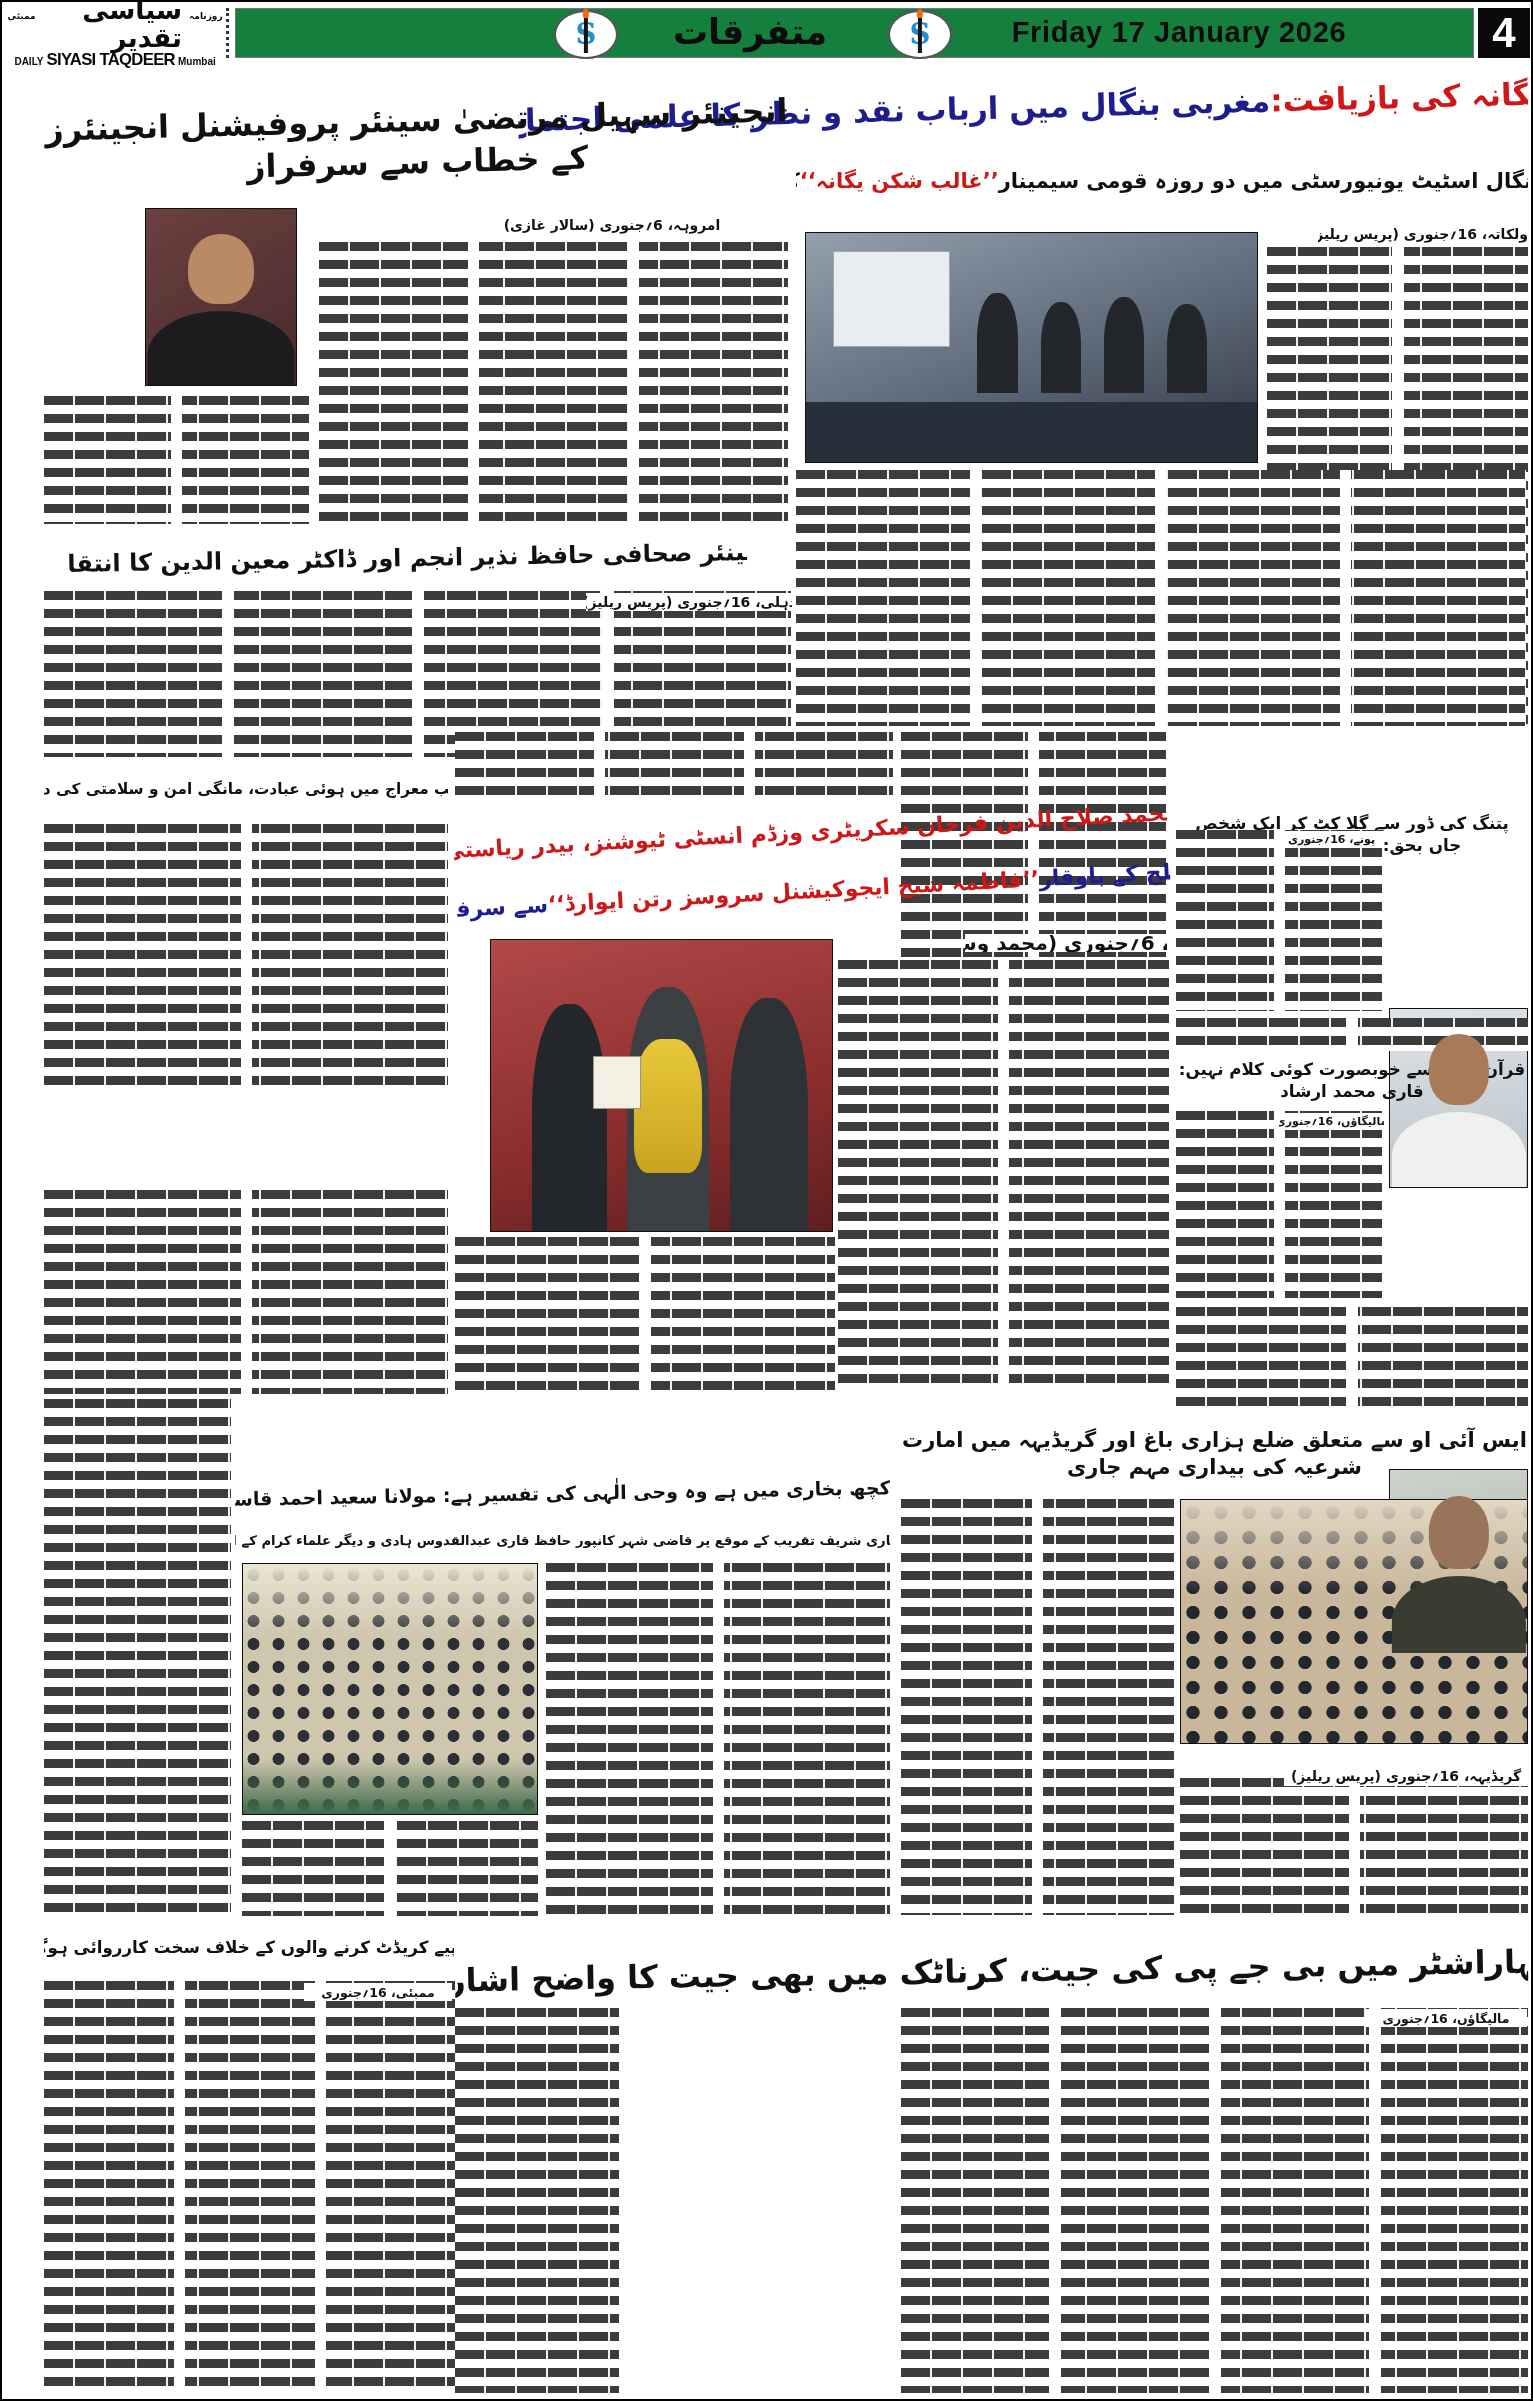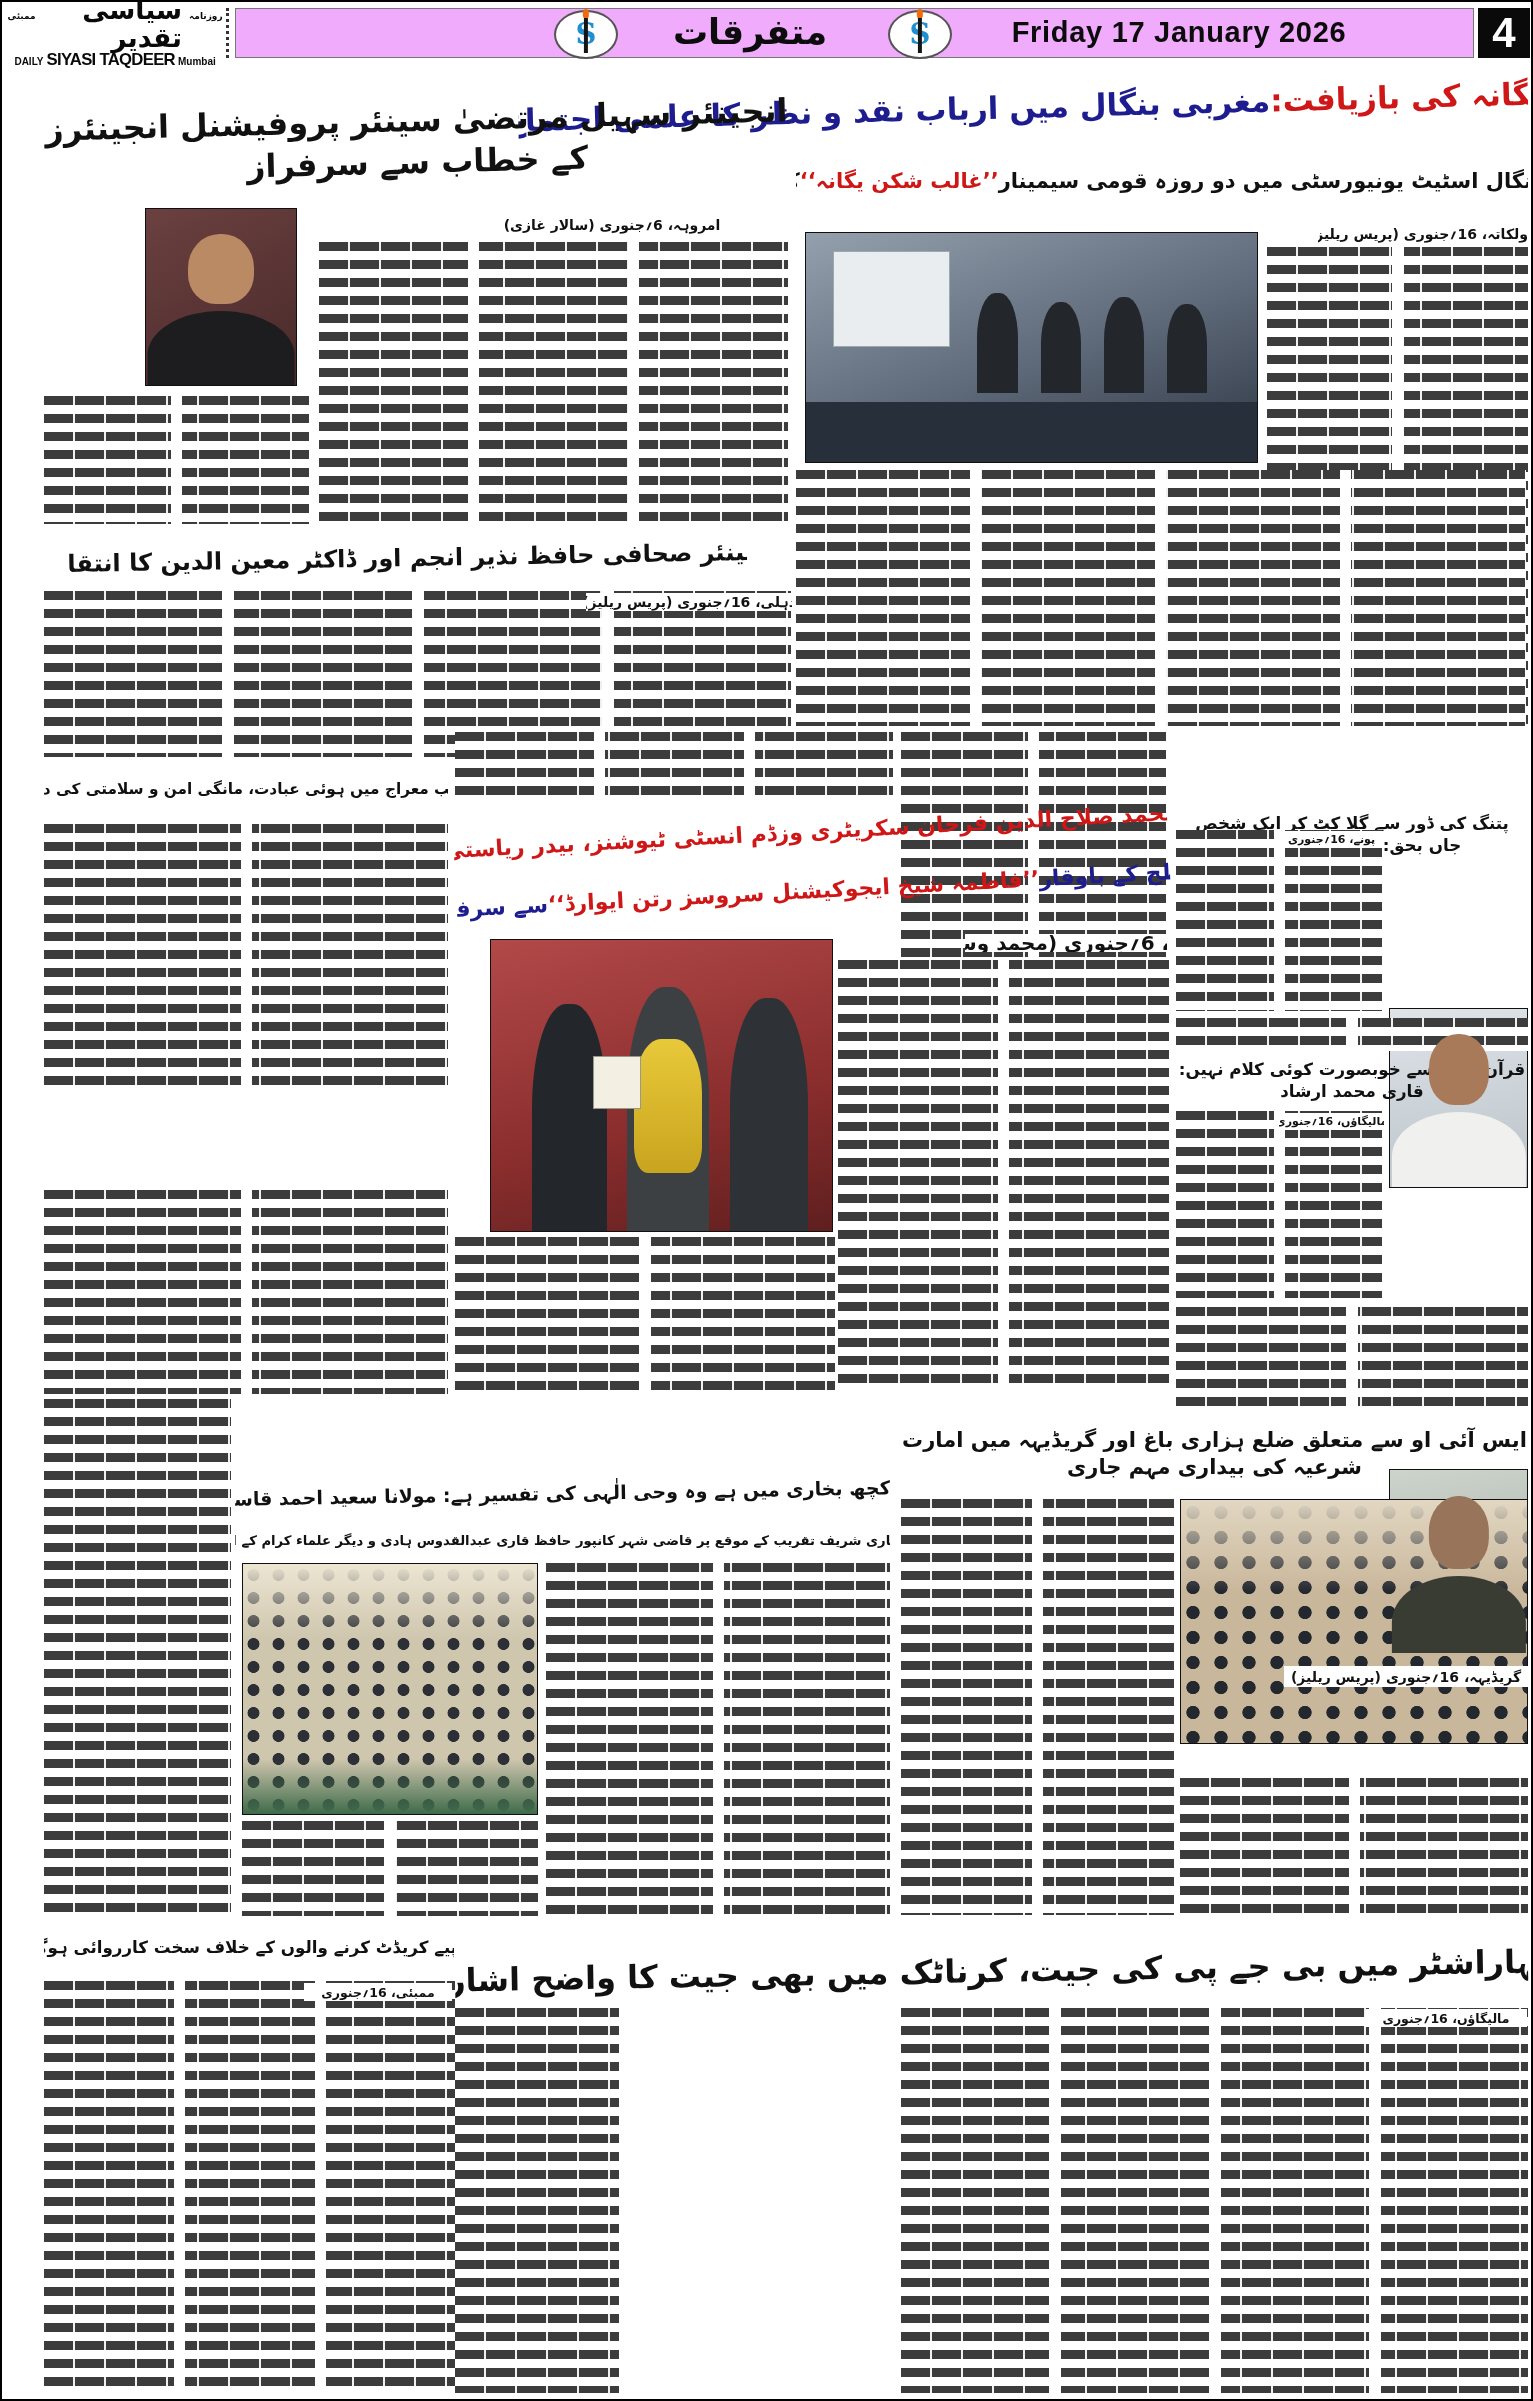--- a/index.html
+++ b/index.html
@@ -20,21 +20,21 @@
       repeating-linear-gradient(90deg,rgba(0,0,0,0) 0 var(--colw),#fff var(--colw) var(--period)),
       repeating-linear-gradient(90deg,rgba(0,0,0,0) 0 29px,rgba(255,255,255,.92) 29px 31px),
       repeating-linear-gradient(180deg,#3c3c3c 0 9px,#fff 9px 18px);}
   .photo{border:1.4px solid #101010;overflow:hidden;}
   .portrait{position:relative;}
   .portrait::before{content:"";position:absolute;left:50%;top:14%;width:44%;height:40%;
       transform:translateX(-50%);border-radius:48% 48% 42% 42%;background:var(--skin,#c09a78);z-index:2;}
   .portrait::after{content:"";position:absolute;left:50%;bottom:-8%;width:98%;height:50%;
       transform:translateX(-50%);border-radius:50% 50% 0 0;background:var(--suit,#222);z-index:1;}
   
-  .topbar-gray{background:#f0abfc;border:1.4px solid #777;}
+  .topbar-gray{background:#15803d;border:1.4px solid #777;}
   .sectitle{font-weight:bold;font-size:35px;color:#0c0c0c;display:flex;align-items:center;justify-content:center;}
   .datetext{font-weight:bold;font-size:29px;color:#0c0c0c;font-family:"Liberation Sans",sans-serif;
             display:flex;align-items:center;justify-content:center;letter-spacing:0.7px;}
   .pagenum{background:#0a0a0a;color:#fff;font-weight:bold;font-size:42px;
            display:flex;align-items:center;justify-content:center;font-family:"Liberation Sans",sans-serif;}
   .slogo{position:absolute;top:1.4px;width:60px;height:45px;border-radius:50%;background:#fff;
          border:2.1px solid #555;display:flex;align-items:center;justify-content:center;}
   .slogo .s{color:#1f8fd0;font-size:29px;font-weight:bold;font-family:"DejaVu Serif",serif;line-height:1;z-index:1;}
   .slogo::before{content:"";position:absolute;left:50%;top:3.5px;bottom:3.5px;width:4.2px;transform:translateX(-50%);
                  background:#151515;z-index:2;}
@@ -145,21 +145,21 @@
   <div class="abs fill" style="left:1174px;top:1016px;width:352px;height:33px;--colw:170px;--period:182px;"></div>
 
   <div class="abs hl wrap urdu" style="left:1174px;top:1054px;width:352px;height:49px;font-size:16.7px;">قرآن کریم سے خوبصورت کوئی کلام نہیں: قاری محمد ارشاد</div>
   <div class="abs photo portrait" style="left:1387px;top:1109px;width:139px;height:185px;background:linear-gradient(170deg,#cdd4cc,#9aa79a);--skin:#97745a;--suit:#383c33;"></div>
   <div class="abs fill" style="left:1174px;top:1109px;width:206px;height:187px;--colw:98px;--period:109px;"></div>
   <div class="abs dateline urdu" style="left:1277px;top:1111px;width:105px;height:16.7px;font-size:11px;">مالیگاؤں، 16؍جنوری</div>
   <div class="abs fill" style="left:1174px;top:1305px;width:352px;height:105px;--colw:170px;--period:182px;"></div>
 
   <div class="abs hl wrap urdu" style="left:899px;top:1413px;width:627px;height:78px;font-size:21px;">ایس آئی او سے متعلق ضلع ہزاری باغ اور گریڈیہہ میں امارت شرعیہ کی بیداری مہم جاری</div>
   <div class="abs photo" style="left:1178px;top:1497px;width:348px;height:245px;background:#c9b79b;background-image:linear-gradient(180deg,#e2d7c2 0%,rgba(226,215,194,0) 38%),radial-gradient(circle at 12px 12.5px,#23272e 6.3px,rgba(0,0,0,0) 7px);background-size:100% 100%,28px 25px;background-repeat:no-repeat,repeat;"></div>
-  <div class="abs dateline urdu" style="left:1282px;top:1664px;width:244px;height:21px;font-size:14px;">گریڈیہہ، 16؍جنوری (پریس ریلیز)</div>
+  <div class="abs dateline urdu" style="left:1282px;top:1763px;width:244px;height:21px;font-size:14px;">گریڈیہہ، 16؍جنوری (پریس ریلیز)</div>
   <div class="abs fill" style="left:899px;top:1497px;width:273px;height:416px;--colw:131px;--period:142px;"></div>
   <div class="abs fill" style="left:1178px;top:1776px;width:348px;height:137px;--colw:169px;--period:180px;"></div>
 
   <div class="abs hl urdu" style="left:233px;top:1462px;width:655px;height:59px;font-size:19px;transform:rotate(-1deg);">جو کچھ بخاری میں ہے وہ وحی الٰہی کی تفسیر ہے: مولانا سعید احمد قاسمی</div>
   <div class="abs hl urdu" style="left:233px;top:1525px;width:655px;height:26.5px;font-size:13.2px;">تیرہ ختم بخاری شریف تقریب کے موقع پر قاضی شہر کانپور حافظ قاری عبدالقدوس ہادی و دیگر علماء کرام کے اہم خطابات</div>
   <div class="abs photo" style="left:240px;top:1561px;width:296px;height:252px;background:#cfc6ae;background-image:linear-gradient(180deg,#ece5d2 0%,rgba(236,229,210,0) 30%),linear-gradient(0deg,#3f6b4a 0%,rgba(63,107,74,0) 22%),radial-gradient(circle at 10.5px 11px,#2c2f35 5.6px,rgba(0,0,0,0) 6.3px);background-size:100% 100%,100% 100%,25px 23px;background-repeat:no-repeat,no-repeat,repeat;"></div>
   <div class="abs fill" style="left:544px;top:1561px;width:344px;height:353px;--colw:167px;--period:178px;"></div>
   <div class="abs fill" style="left:240px;top:1819px;width:296px;height:95px;--colw:142px;--period:154px;"></div>
 
   <div class="abs hl urdu" style="left:42px;top:1922px;width:410px;height:47px;font-size:16.7px;">روپیے کریڈٹ کرنے والوں کے خلاف سخت کارروائی ہوگی</div>

